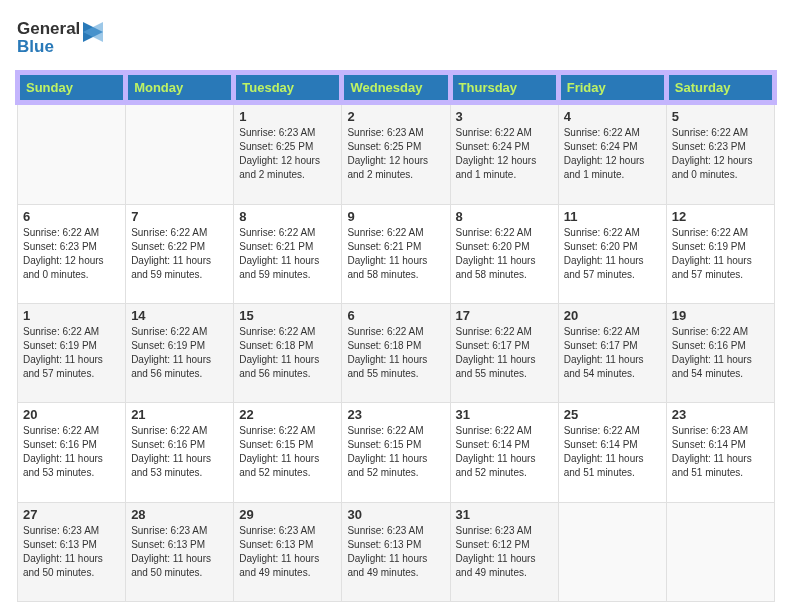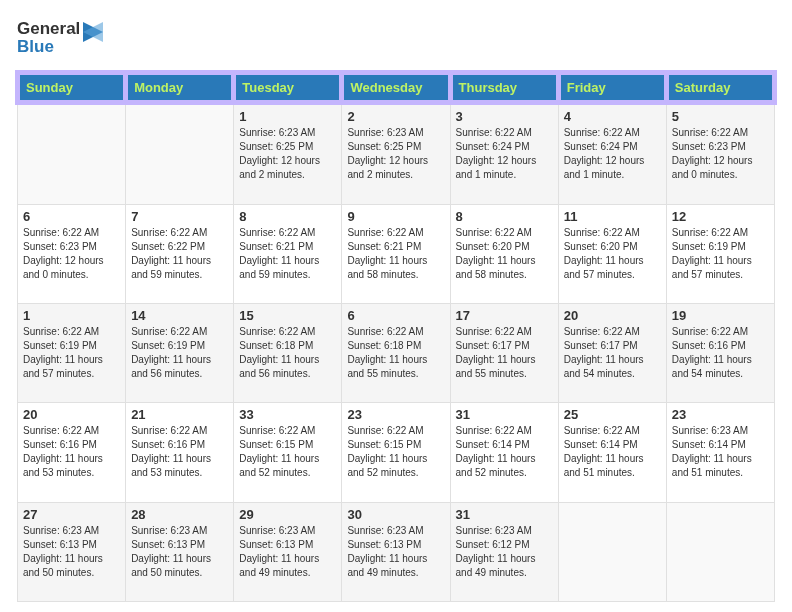--- a/index.html
+++ b/index.html
@@ -252,21 +252,21 @@
 Sunset: 6:16 PM
 Daylight: 11 hours and 53 minutes.</div>
           </td>
           <td>
             <span class="day-number">21</span>
             <div class="day-info" style="white-space: pre-line;">Sunrise: 6:22 AM
 Sunset: 6:16 PM
 Daylight: 11 hours and 53 minutes.</div>
           </td>
           <td>
-            <span class="day-number">33</span>
+            <span class="day-number">22</span>
             <div class="day-info" style="white-space: pre-line;">Sunrise: 6:22 AM
 Sunset: 6:15 PM
 Daylight: 11 hours and 52 minutes.</div>
           </td>
           <td>
             <span class="day-number">23</span>
             <div class="day-info" style="white-space: pre-line;">Sunrise: 6:22 AM
 Sunset: 6:15 PM
 Daylight: 11 hours and 52 minutes.</div>
           </td>

